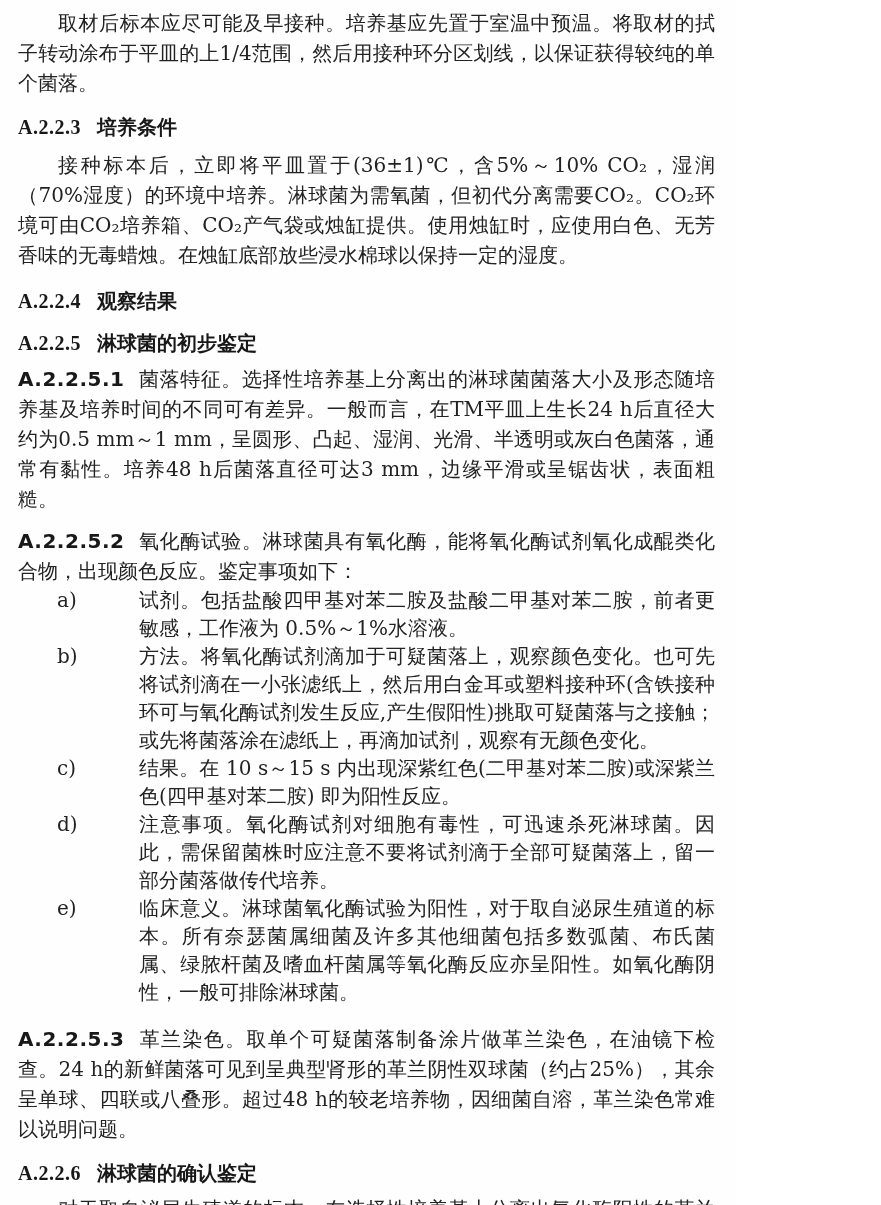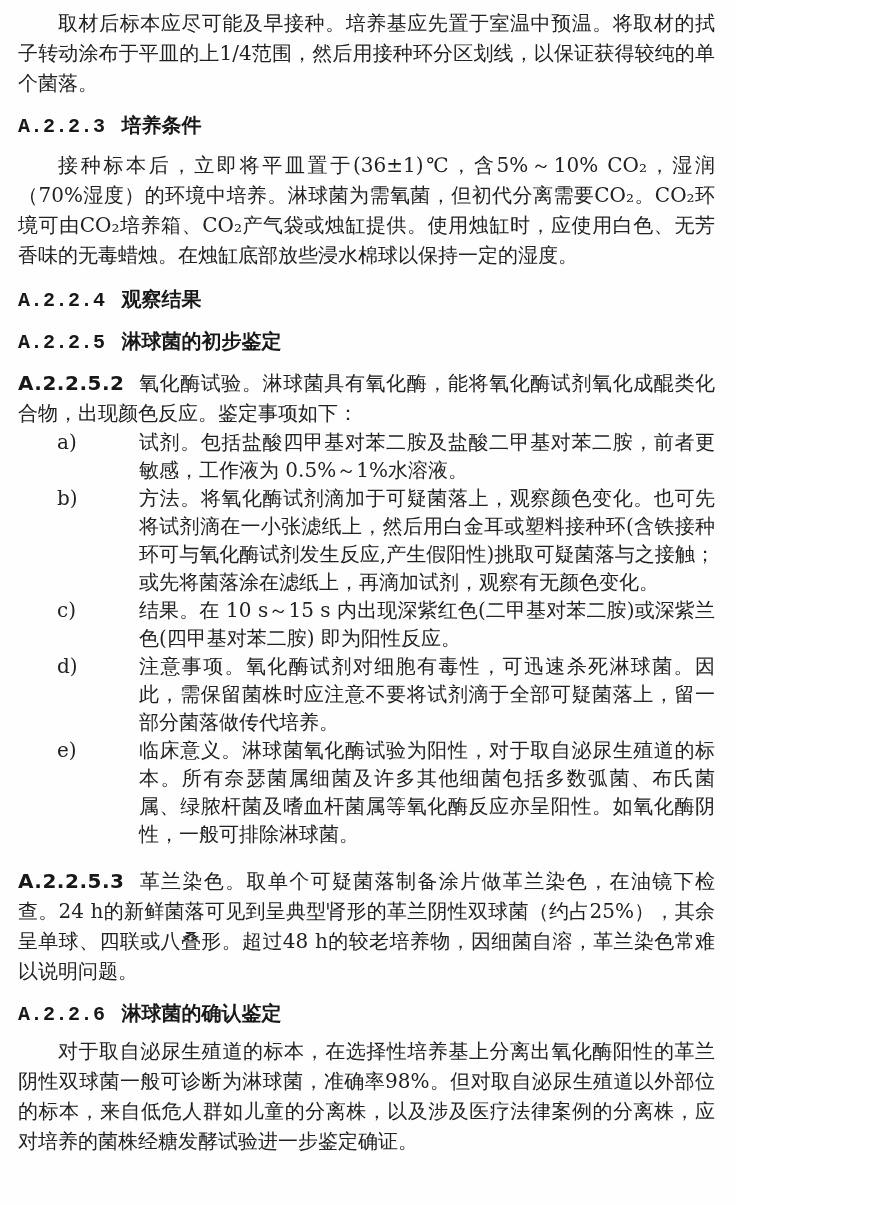--- a/index.html
+++ b/index.html
@@ -17,21 +17,21 @@
     overflow: hidden;
     font-family: "DejaVu Serif", "Liberation Serif", serif;
     font-size: 20px;
     line-height: 30px;
     color: #222222;
     text-align: justify;
   }
   p { margin: 0; }
   .indent { text-indent: 2em; }
   .heading {
-    font-family: Liberation Mono, monospace;
+    font-family: Liberation Serif, serif;
     font-weight: bold;
     font-size: 20px;
     line-height: 26px;
     color: #181818;
     margin: 0;
     text-align: left;
   }
   .heading .hnum { margin-right: 16px; letter-spacing: 0.5px; }
   .runin {
     font-family: "DejaVu Sans", "Liberation Sans", sans-serif;
@@ -77,20 +77,23 @@
 
   <p class="heading mt-h2">
     <span class="hnum">A.2.2.4</span><span>观察结果</span>
   </p>
 
 
   <p class="heading mt-h1">
     <span class="hnum">A.2.2.5</span><span>淋球菌的初步鉴定</span>
   </p>
 
+  <p class="mt-p2">
+    <span class="runin">A.2.2.5.1</span><span>菌落特征。选择性培养基上分离出的淋球菌菌落大小及形态随培养基及培养时间的不同可有差异。一般而言，在TM平皿上生长24 h后直径大约为0.5 mm～1 mm，呈圆形、凸起、湿润、光滑、半透明或灰白色菌落，通常有黏性。培养48 h后菌落直径可达3 mm，边缘平滑或呈锯齿状，表面粗糙。</span>
+  </p>
 
   <p class="mt-sub">
     <span class="runin">A.2.2.5.2</span><span>氧化酶试验。淋球菌具有氧化酶，能将氧化酶试剂氧化成醌类化合物，出现颜色反应。鉴定事项如下：</span>
   </p>
 
   <div class="olist mt-list">
     <div class="list-item">
       <span class="marker">a)</span>
       <span class="li-text">试剂。包括盐酸四甲基对苯二胺及盐酸二甲基对苯二胺，前者更敏感，工作液为 0.5%～1%水溶液。</span>
     </div>

